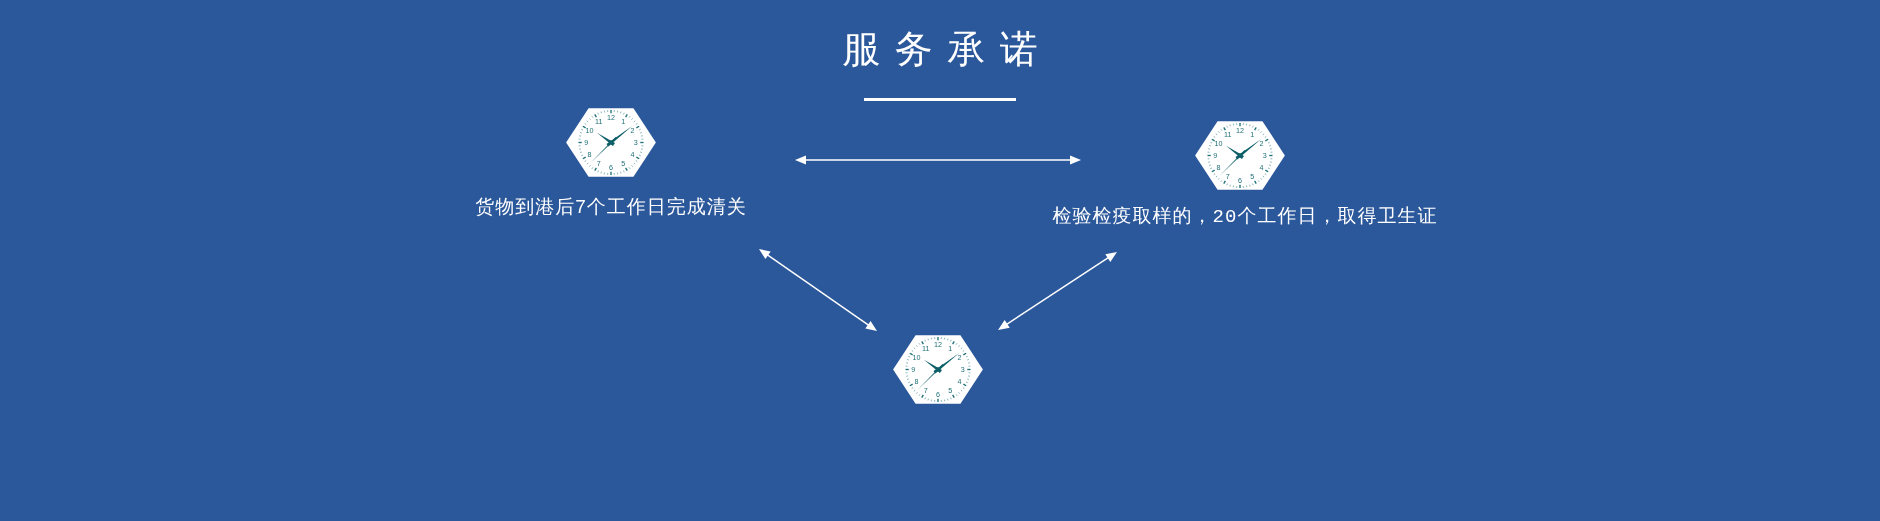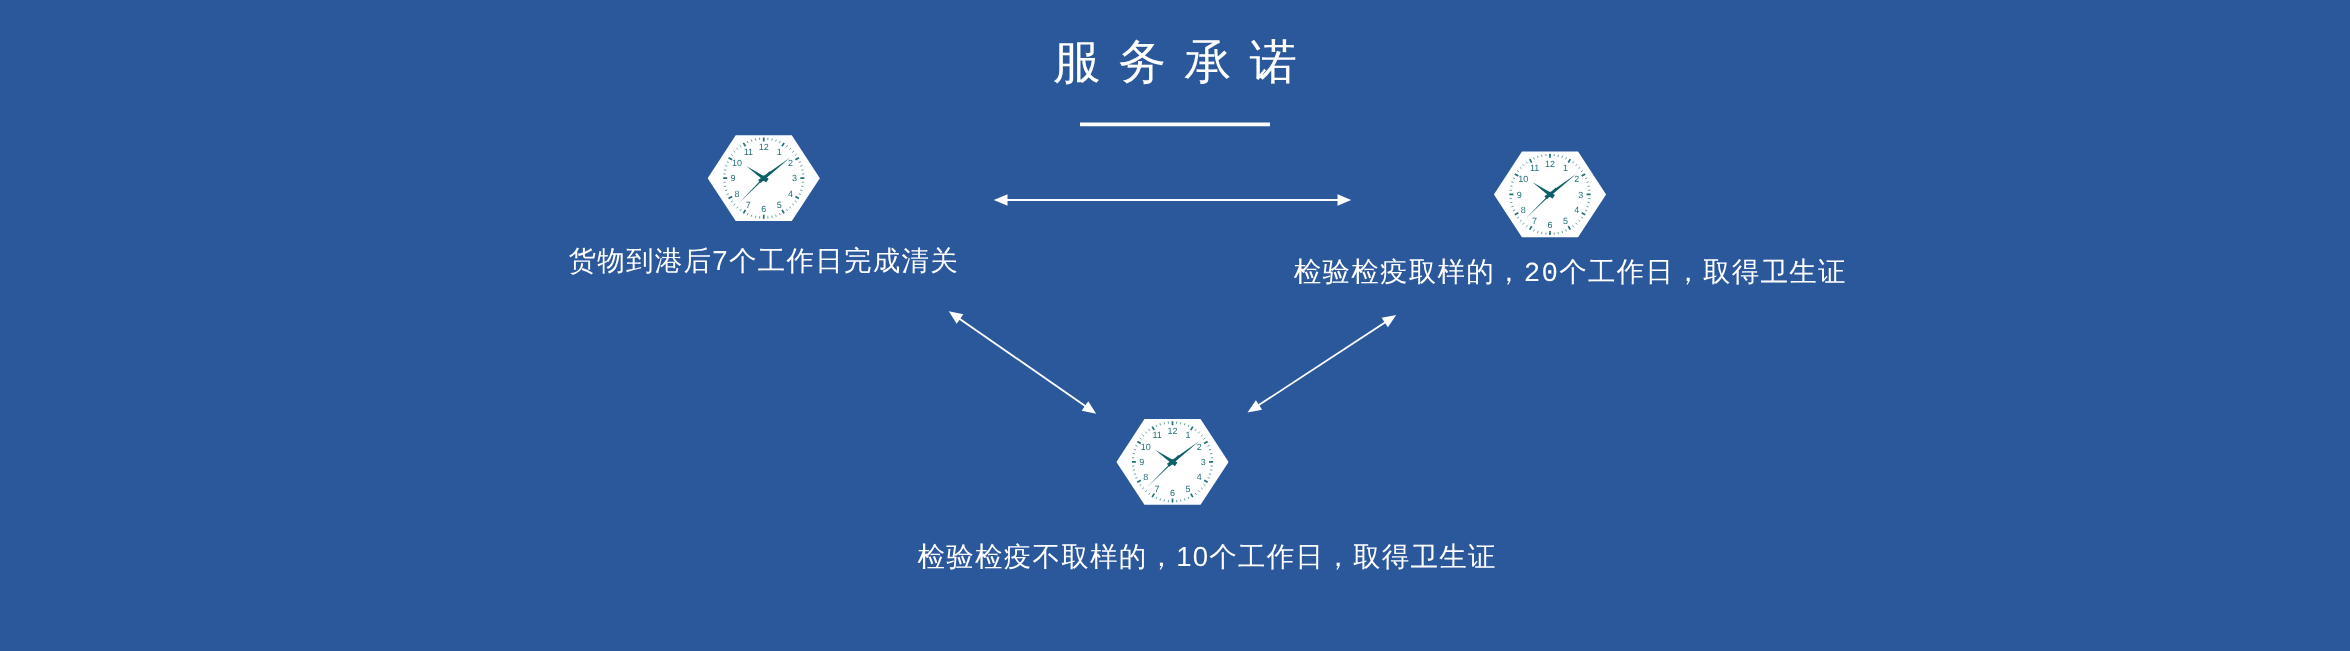--- a/index.html
+++ b/index.html
@@ -22,21 +22,21 @@
   }
   .title-underline{
     position:absolute;top:98px;left:50%;
     transform:translateX(-50%);
     width:152px;height:3px;
     background:#ffffff;
   }
   .caption{
     position:absolute;
     color:#ffffff;
-    font-size:22px;
+    font-size:19px;
     letter-spacing:1px;
     text-align:center;
     white-space:nowrap;
   }
   .caption-left{left:406px;top:194px;width:410px;}
   .caption-right{left:1035px;top:203px;width:420px;font-family:Liberation Mono, monospace;}
   .caption-bottom{left:734px;top:431px;width:420px;}
   svg.clock{position:absolute;}
   .clock-left{left:566px;top:103px;}
   .clock-right{left:1195px;top:116px;}
@@ -303,15 +303,14 @@
       <polygon points="127,91 115.34190289086072,88.50024565329345 120.59194375710635,80.94530879698875" fill="#ffffff"></polygon>
     </svg>
   <svg class="arrow arrow-right-diagonal" width="136" height="96">
       <line x1="15.52715016636897" y1="83.06623770607749" x2="119.47284983363103" y2="14.93376229392252" stroke="#ffffff" stroke-width="1.5"></line>
       <polygon points="8,88 19.721550931344694,85.81705617023884 14.67814947533501,78.12263600017279" fill="#ffffff"></polygon>
       <polygon points="127,10 120.321850524665,19.87736399982722 115.2784490686553,12.182943829761161" fill="#ffffff"></polygon>
     </svg>
 
   <div class="caption caption-left">货物到港后7个工作日完成清关</div>
   <div class="caption caption-right">检验检疫取样的，20个工作日，取得卫生证</div>
-  <div class="caption caption-bottom">检验检疫不取样的，10个工作日，取得卫生证</div>
 
 </div>
 
 </body></html>

